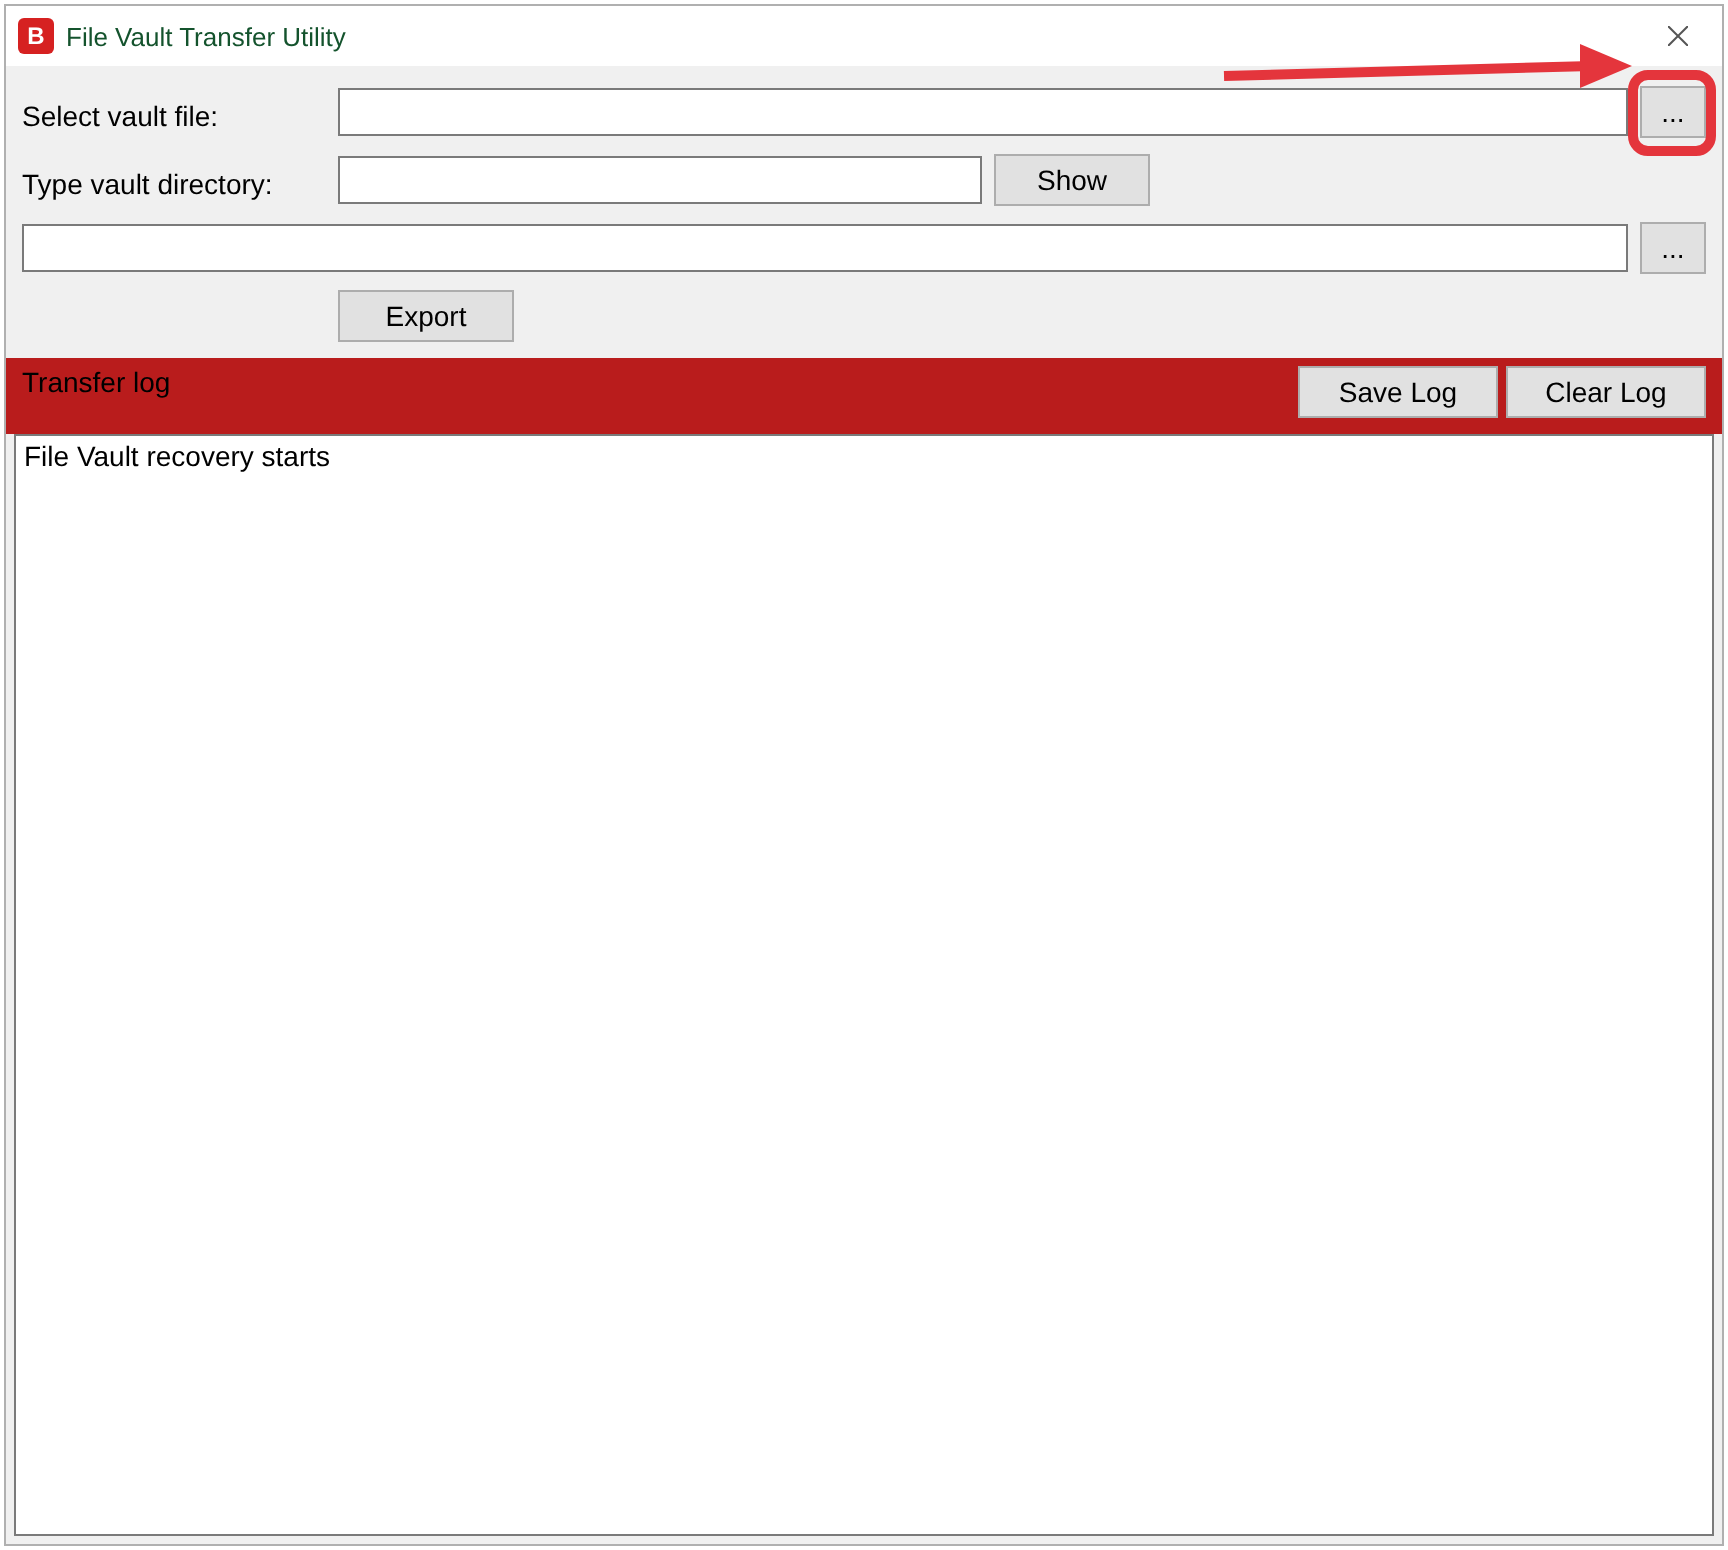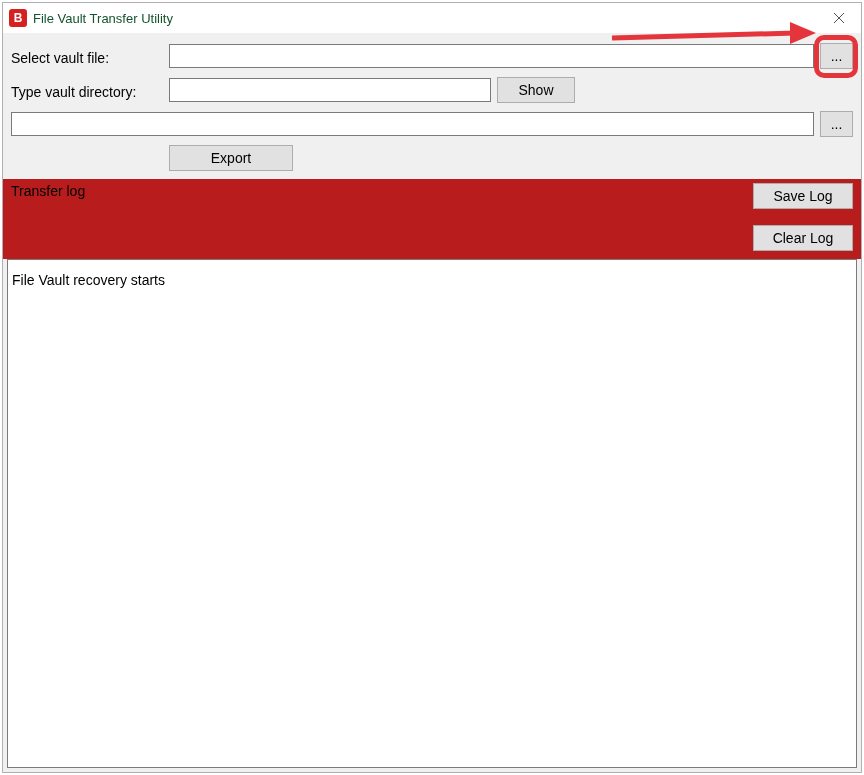--- a/index.html
+++ b/index.html
@@ -101,47 +101,46 @@
     cursor:pointer;
     display:flex; align-items:center; justify-content:center;
   }
   .browse-btn { width:33px; }
   .show-btn { width:78px; }
   .export-row {
     display:flex;
     margin-top:4px;
   }
   .export-spacer { width:158px; }
-  .export-btn { width:124px; height:26px; }
+  .export-btn { width:88px; height:26px; }
 
   
   .log-header {
     display:flex;
     align-items:flex-start;
     justify-content:space-between;
     padding: 4px 8px 8px 8px;
     background:#b91c1c;
   }
   .log-title {
     font-size:14px;
   }
   .log-buttons {
     display:flex;
-    gap:16px;
-    flex-direction:column;
+    gap:4px;
   }
   .log-btn { width:100px; height:26px; }
 
   
   .log-area {
     flex:1;
     margin: 0 4px 4px 4px;
     border:1px solid #7a7a7a;
     background:#fff;
-    padding:12px 4px;
+    padding:2px 4px;
     font-size:14px;
     overflow:auto;
     white-space:pre-wrap;
   }
 
   
   .annotation-box {
     position:absolute;
     top:35px; right:6px;
     width:44px; height:43px;

